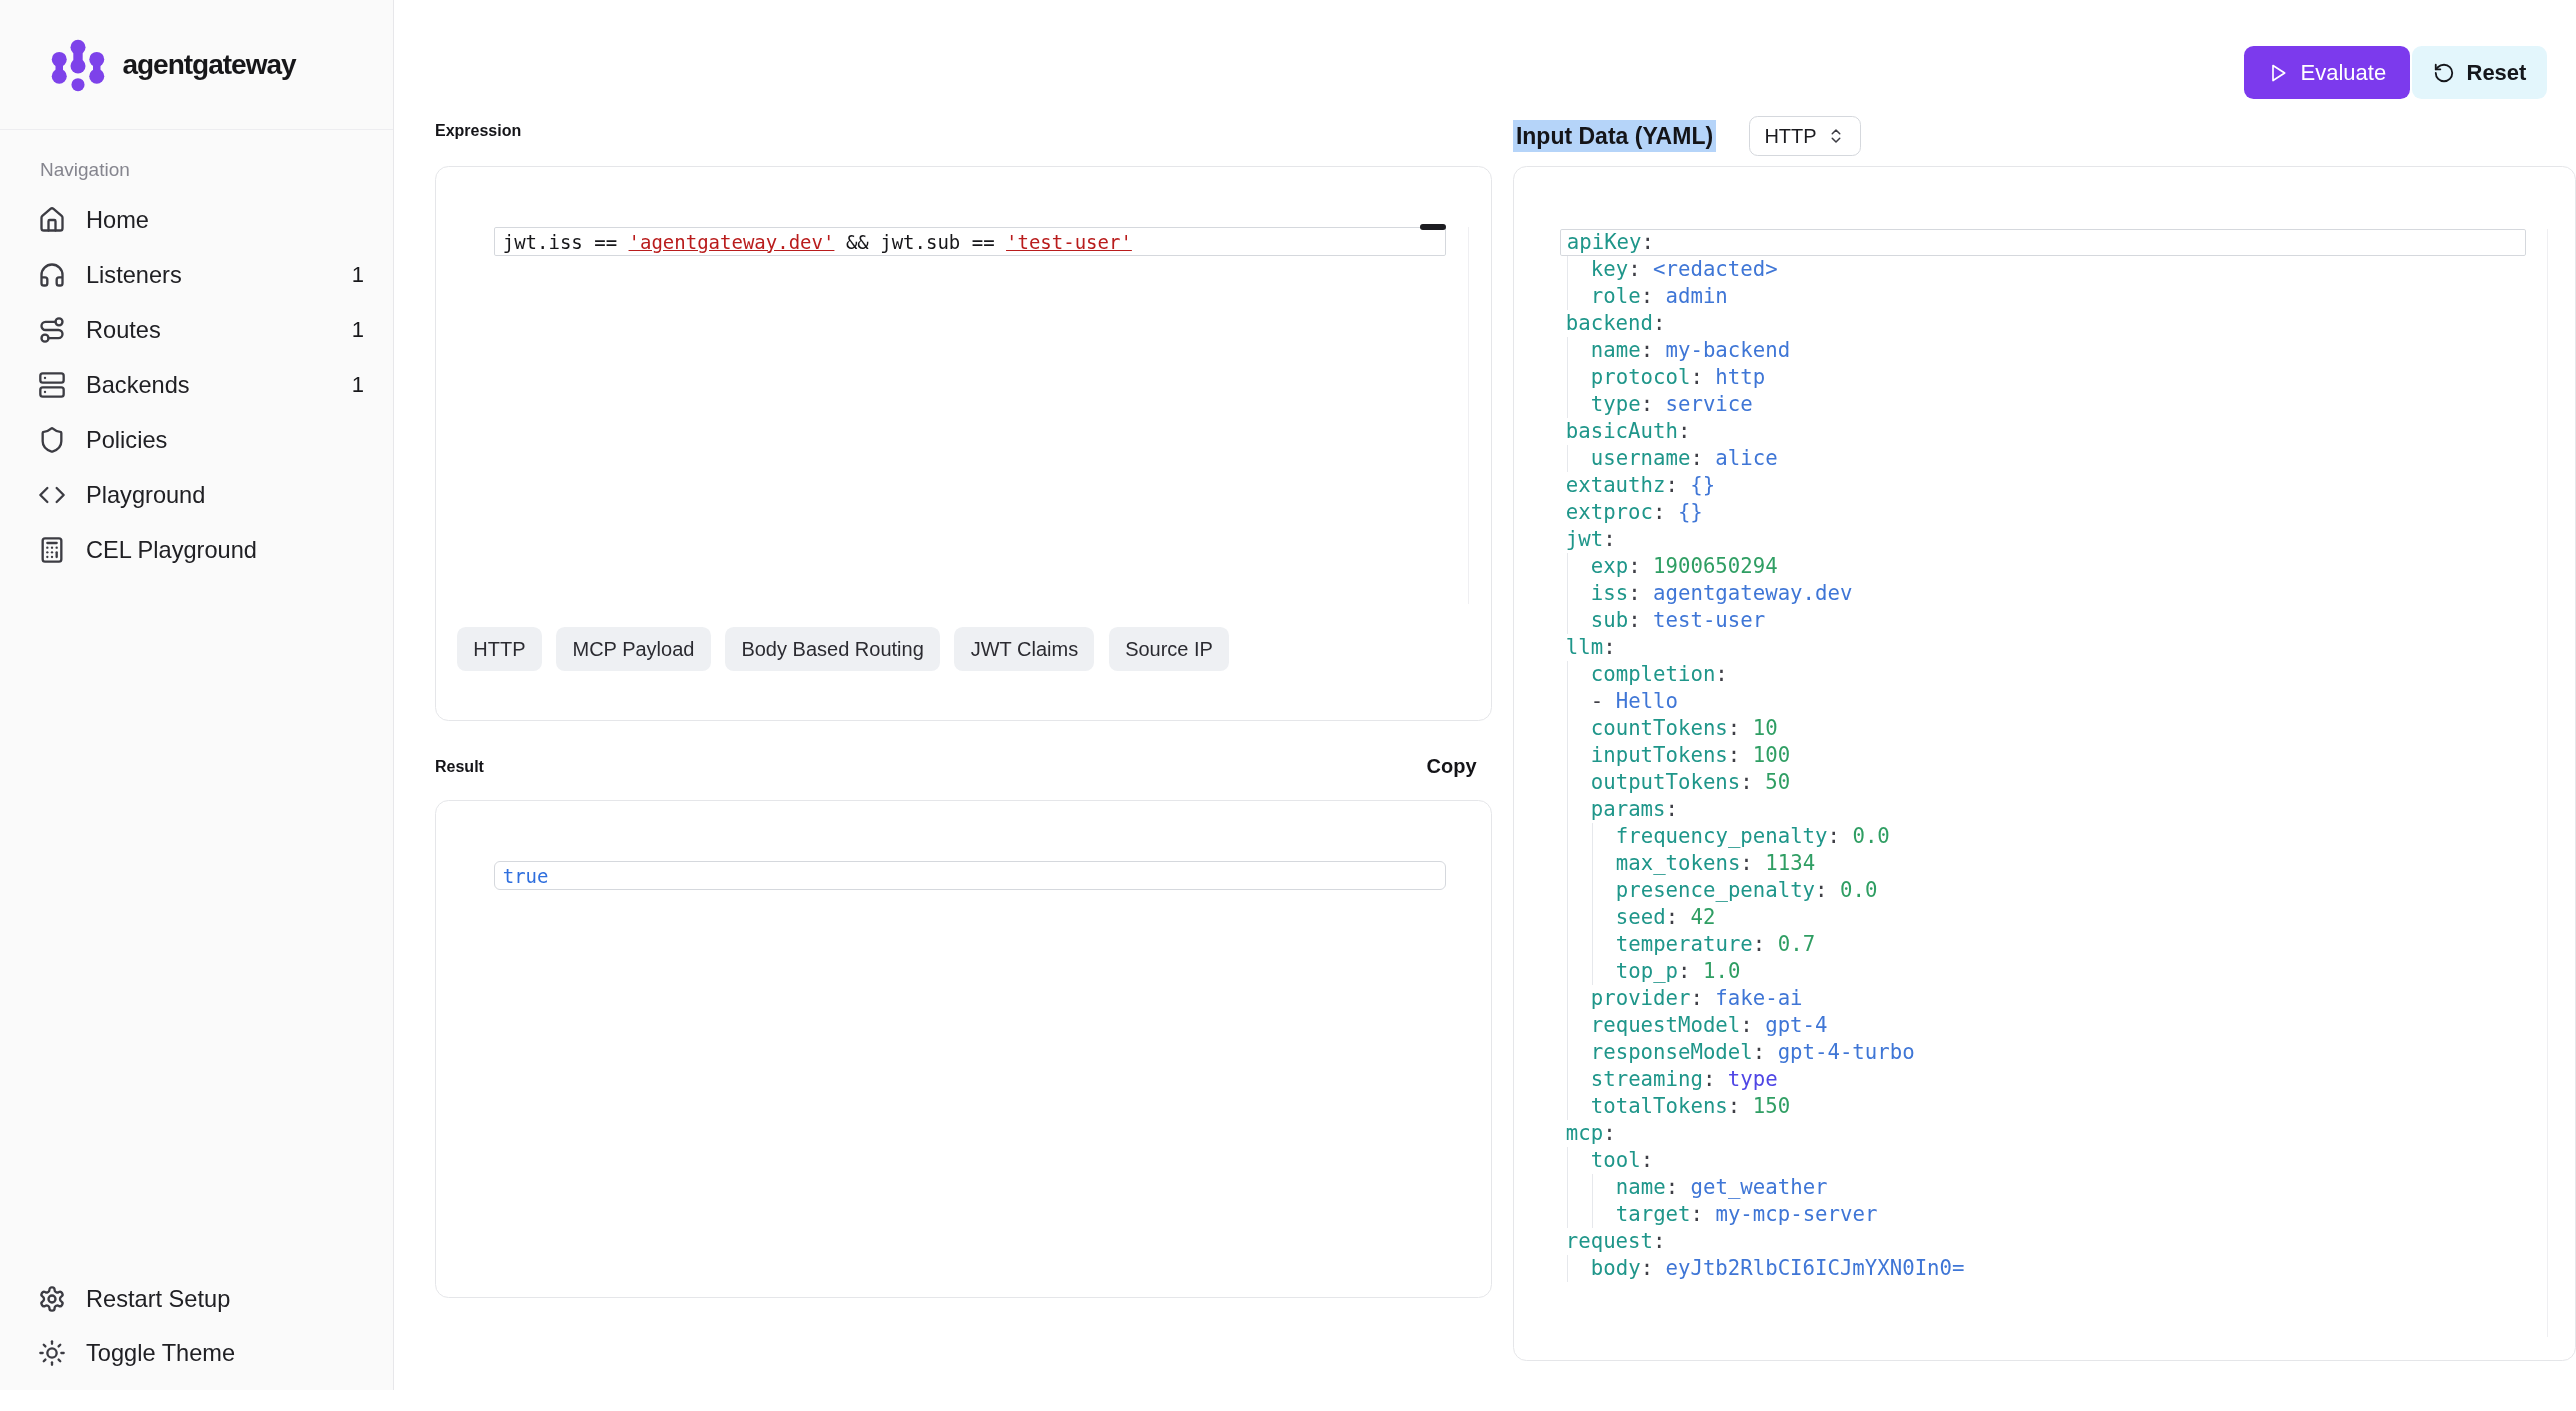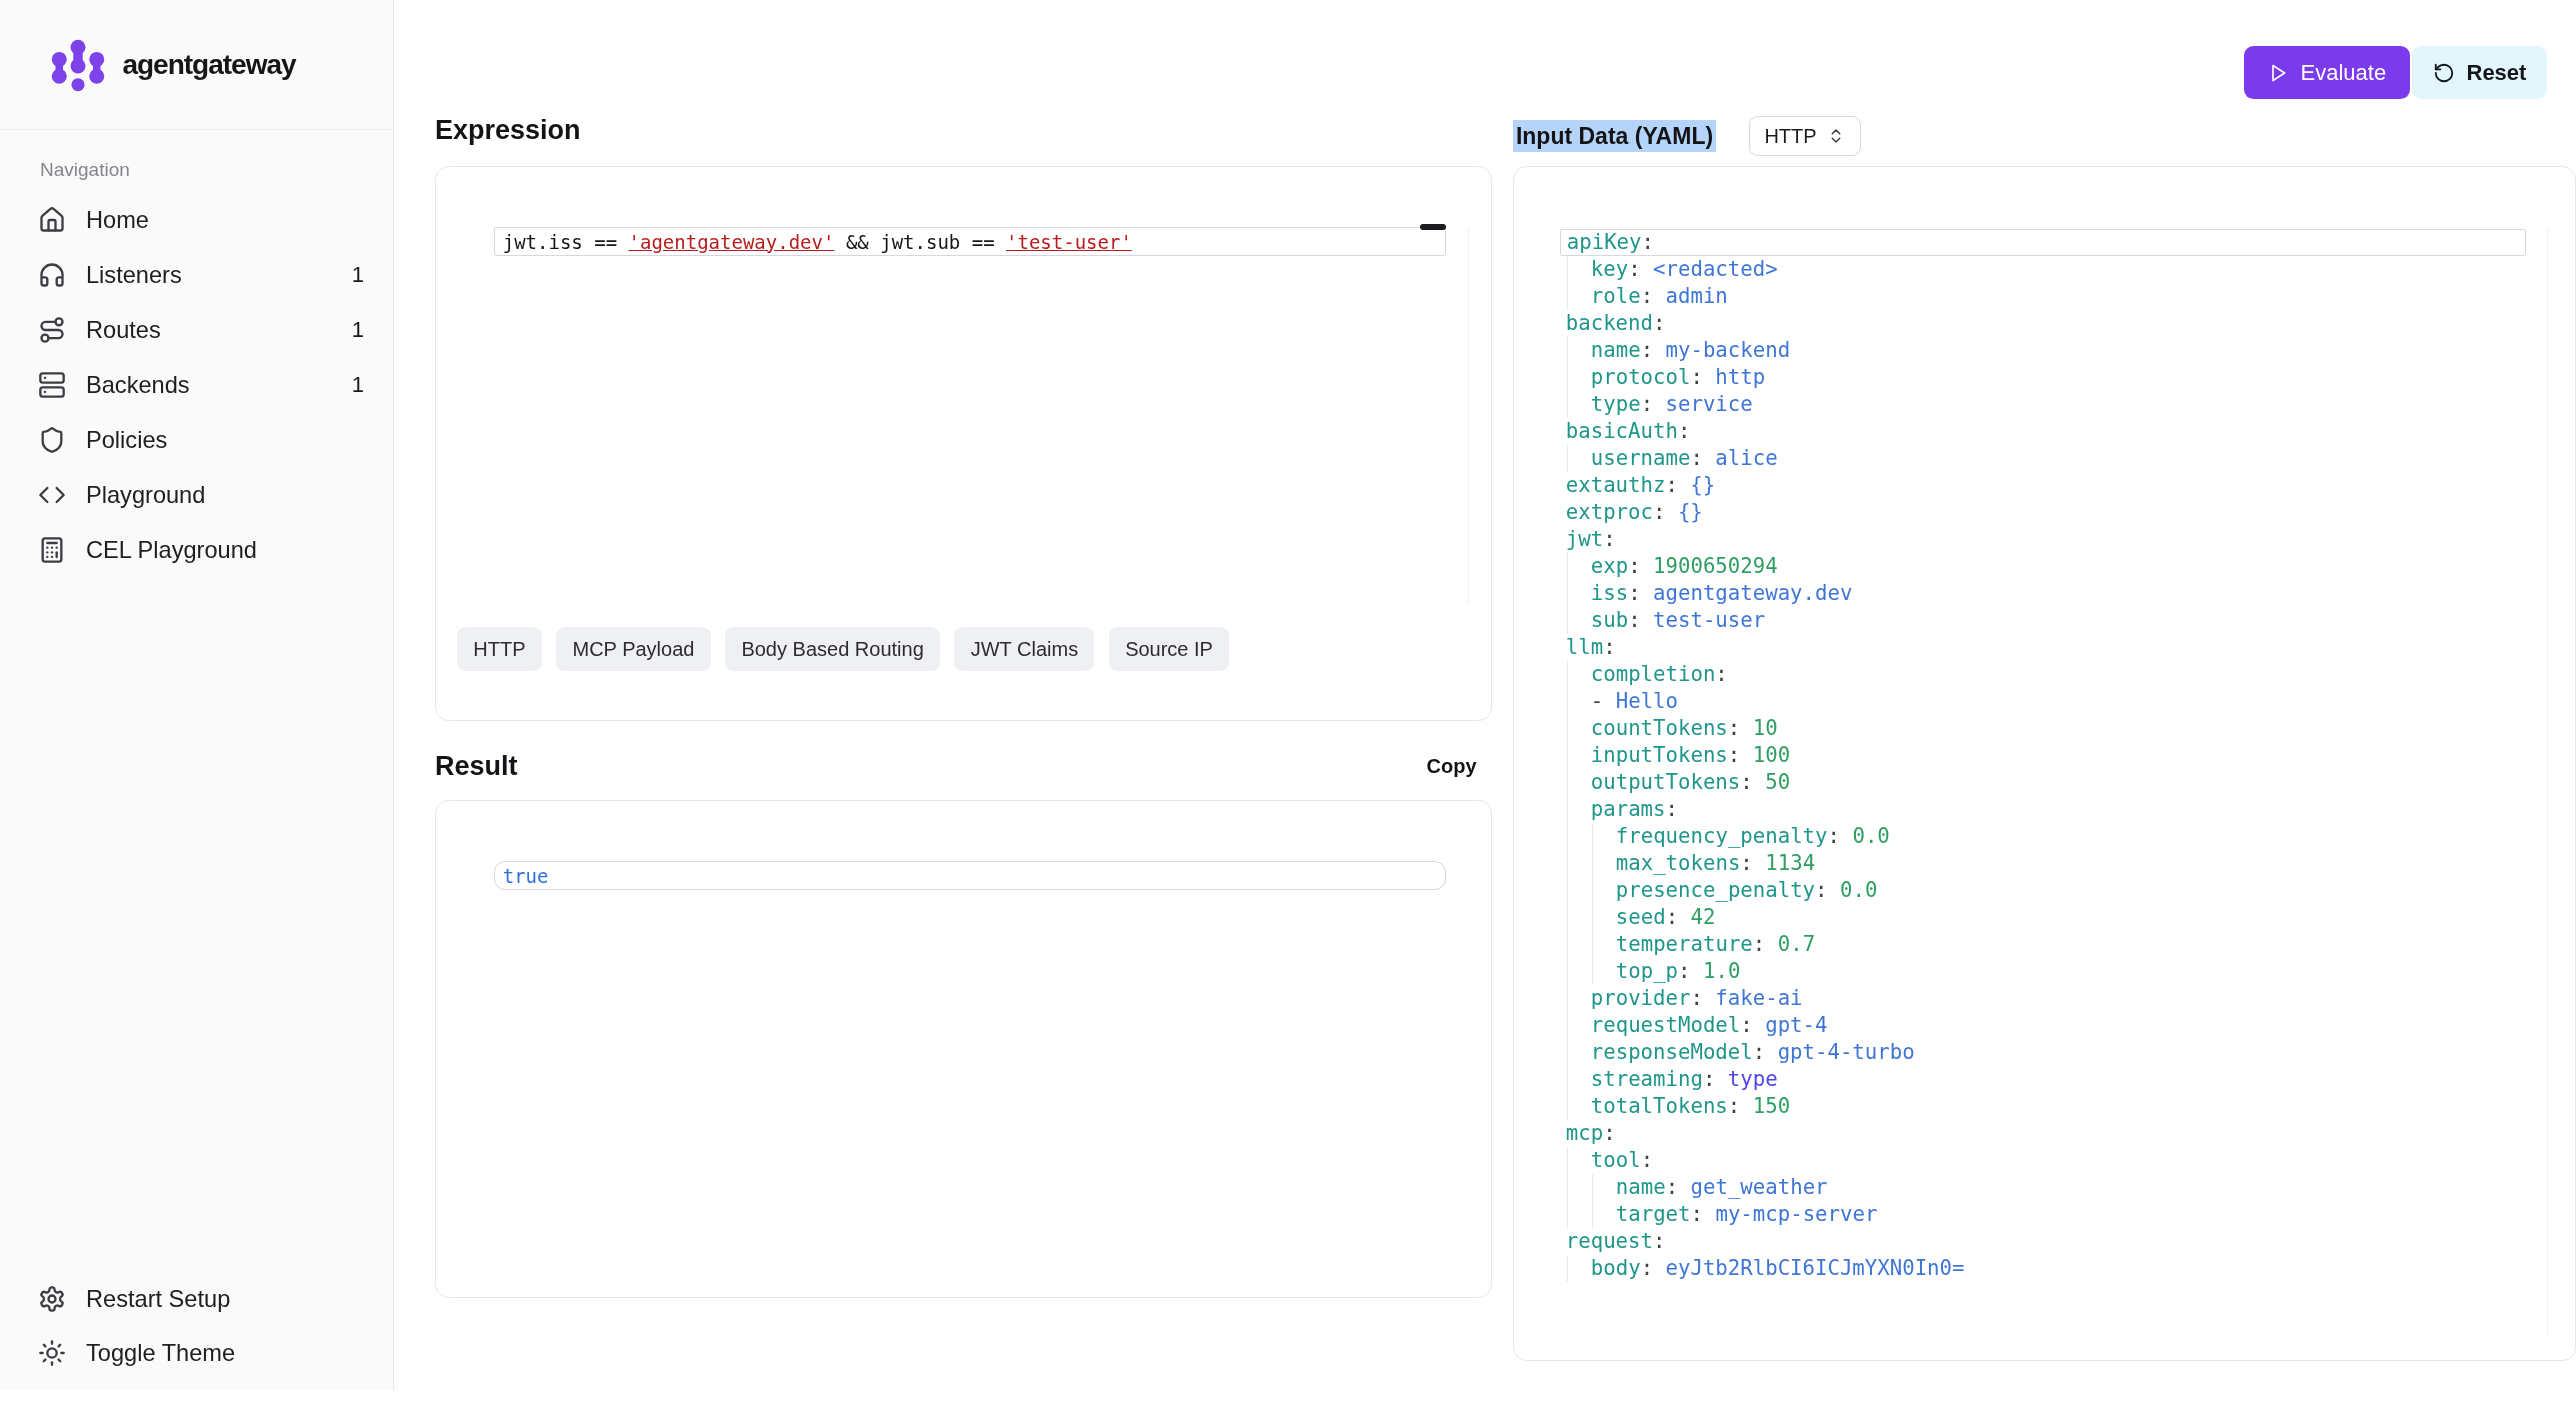--- a/index.html
+++ b/index.html
@@ -33,21 +33,21 @@
   }
   .btn-evaluate svg { width:20px; height:20px; }
   .btn-reset {
     position:absolute; left:2412px; top:46px; height:53px; padding:0 21px; gap:11.5px;
     background:var(--reset-bg,#e3f6fc); color:#15171c; font-size:22px; font-weight:600;
   }
   .btn-reset svg { width:22px; height:22px; }
   
   .col-left  { position:absolute; left:435px;  top:116px; width:1057px; }
   .col-right { position:absolute; left:1513px; top:116px; width:1063px; }
-  .panel-title { font-size:27px; font-weight:600; color:#141418; height:29px; line-height:29px; }
+  .panel-title { font-size:16px; font-weight:600; color:#141418; height:29px; line-height:29px; }
   .card { background:#fff; border:1px solid #e5e6e9; border-radius:13.5px; position:relative; }
   
   .expr-card { height:555px; margin-top:21px; }
   .editor {
     position:absolute; left:58px; top:60px; right:22px; height:377px;
     border-right:1px solid #efeff2; font-family:"DejaVu Sans Mono","Liberation Mono",monospace;
     font-size:19px; cursor:text;
   }
   .code-line-box {
     position:relative; width:952px; height:29px; border:1px solid #d5d8dd; border-radius:1.9px;
@@ -60,21 +60,21 @@
   .chip {
     background:#eef0f3; border-radius:8.7px; padding:10.6px 16.3px; font-size:20px;
     color:#2b2b31; font-weight:500; cursor:pointer; white-space:nowrap;
   }
   
   .result-head { margin-top:31px; height:29px; display:flex; align-items:center; justify-content:space-between; padding-right:15.4px; }
   .copy-btn { background:none; border:none; font-size:20px; font-weight:600; color:#141418; cursor:pointer; font-family:inherit; }
   .result-card { height:498px; margin-top:19px; }
   .result-line {
     position:absolute; left:58px; top:60px; width:952px; height:29px;
-    border:1px solid #d5d8dd; border-radius:11px; display:flex; align-items:center; padding:0 7.7px;
+    border:1px solid #d5d8dd; border-radius:6px; display:flex; align-items:center; padding:0 7.7px;
     font-family:"DejaVu Sans Mono","Liberation Mono",monospace; font-size:19px;
     color:var(--result-value,#2f6fde);
   }
   
   .right-head { display:flex; align-items:center; gap:33px; height:40px; }
   .input-title { font-size:23px; font-weight:600; color:#141418; background:var(--selection,#b5d4f9); padding:2.9px 2.9px; }
   .ctx-select {
     height:40px; border:1px solid #d5d8dd; border-radius:8.7px; background:#fff;
     display:flex; align-items:center; gap:10.6px; padding:0 14.4px; cursor:pointer;
     font-size:20px; font-weight:500; color:#1b1b1f;

